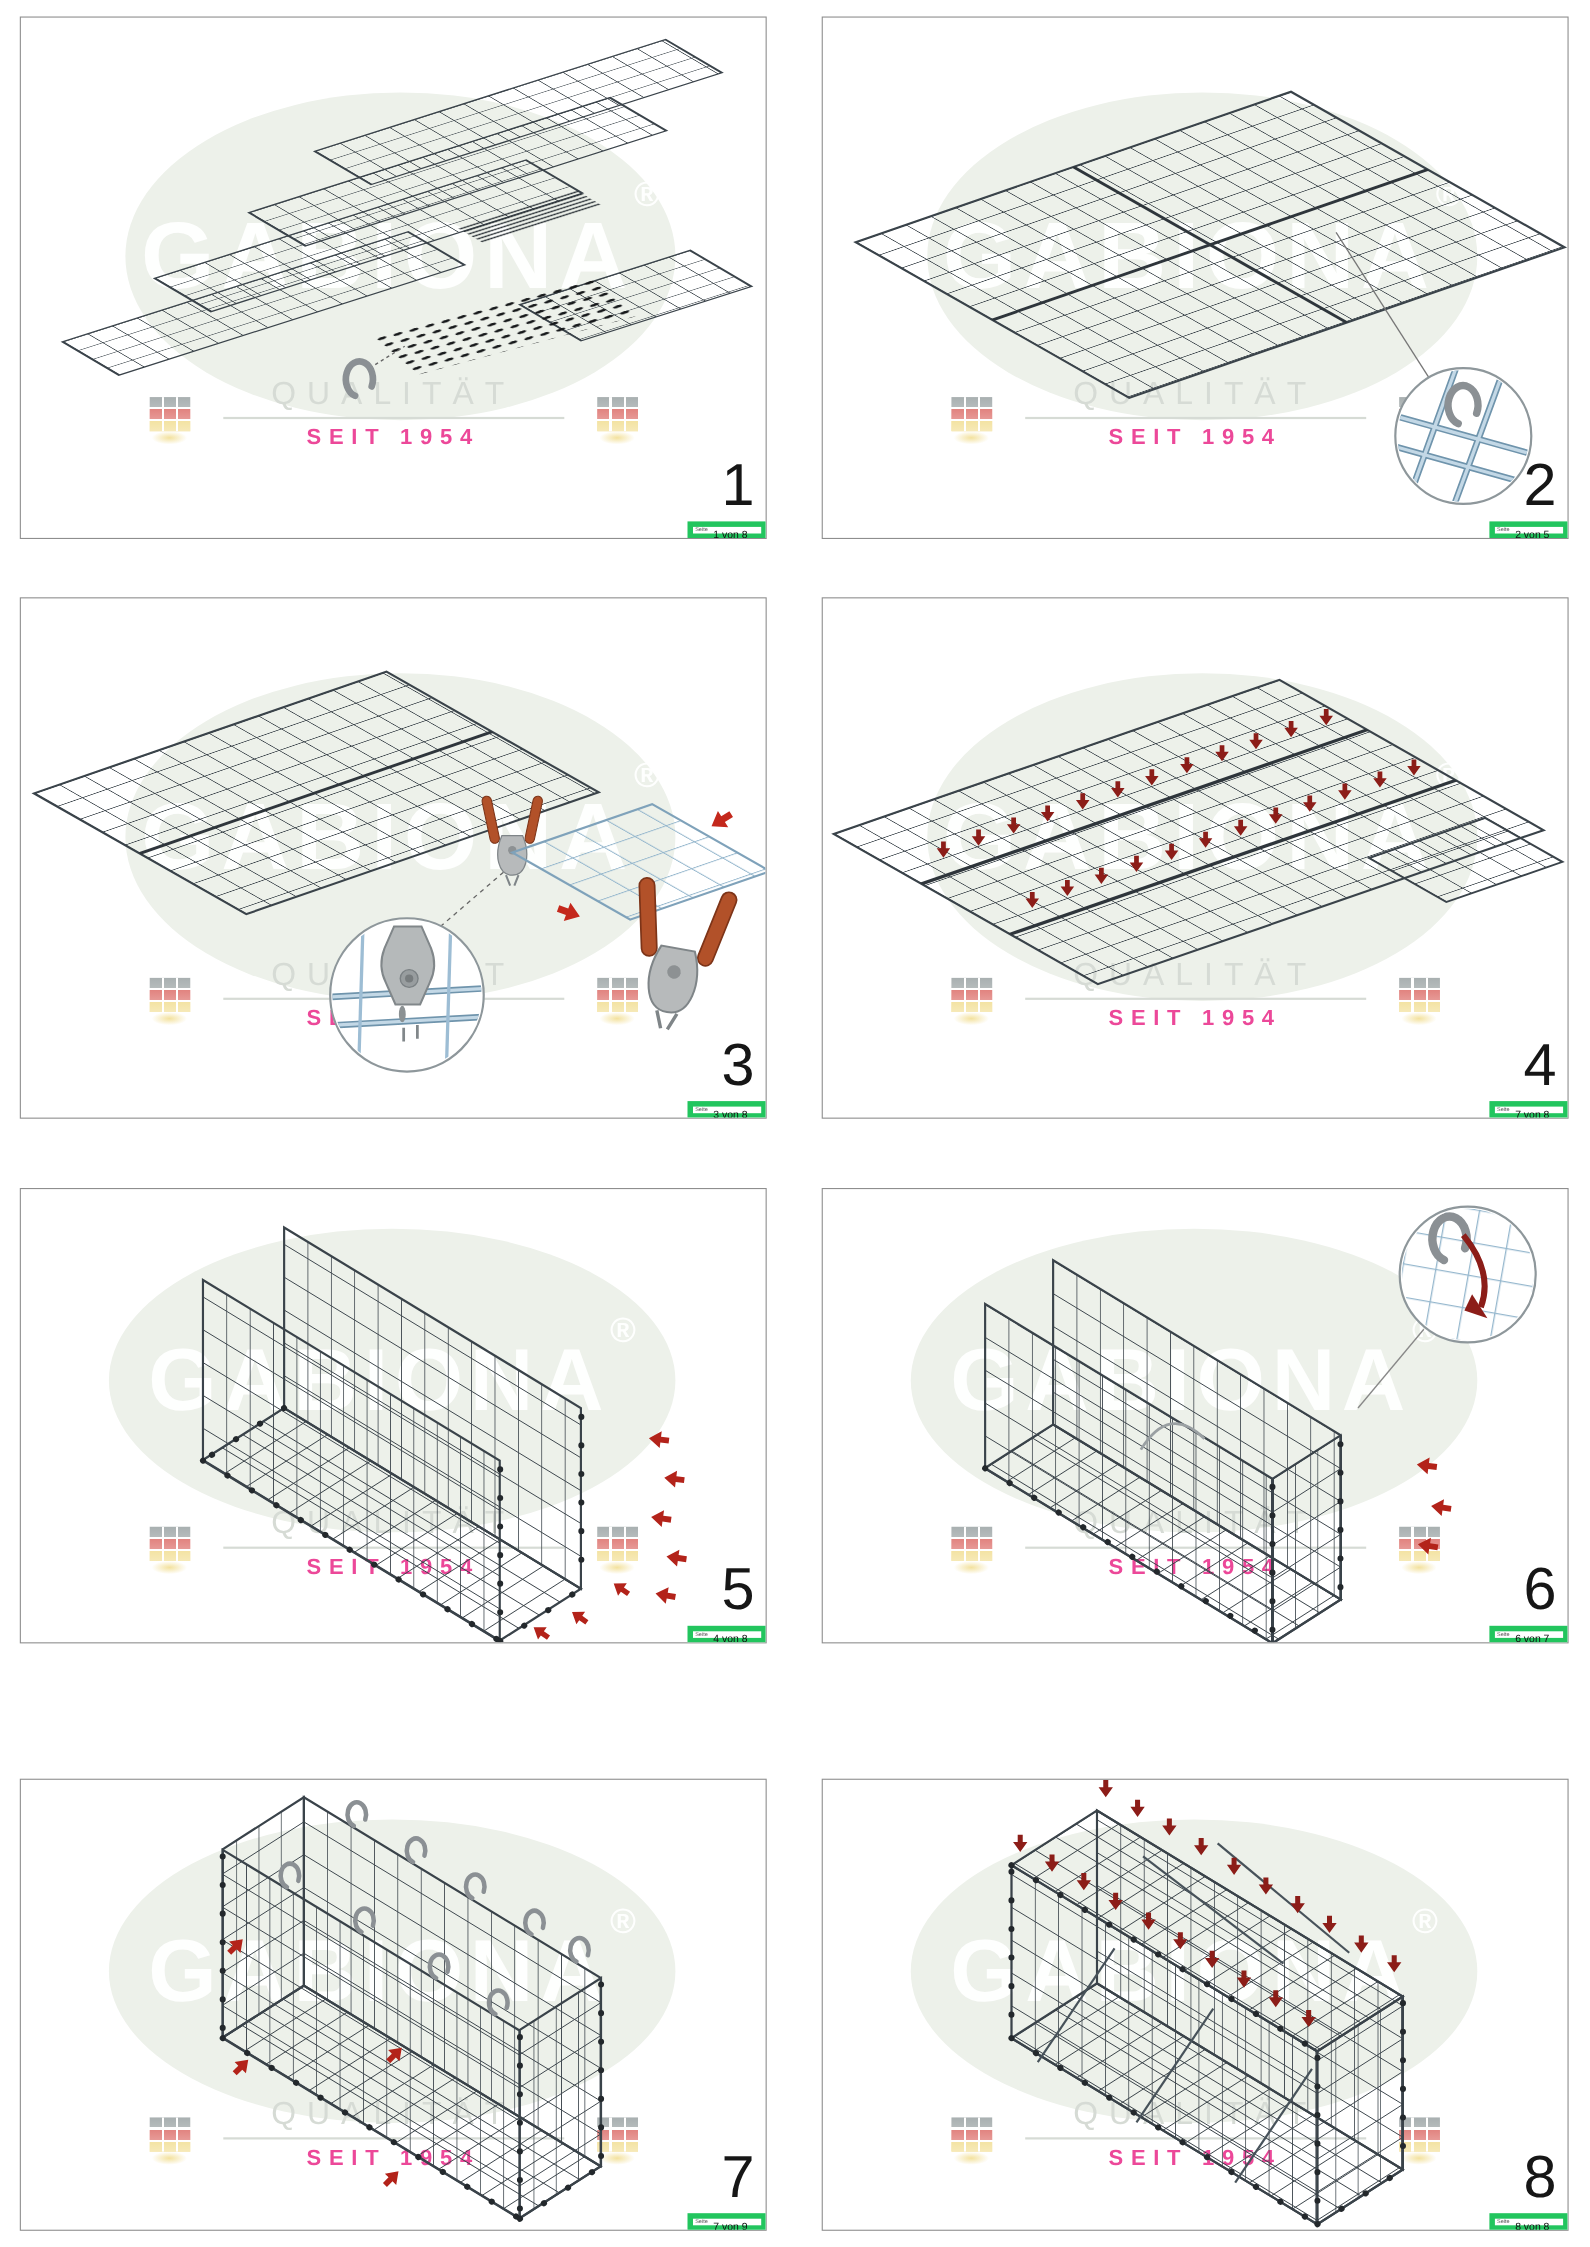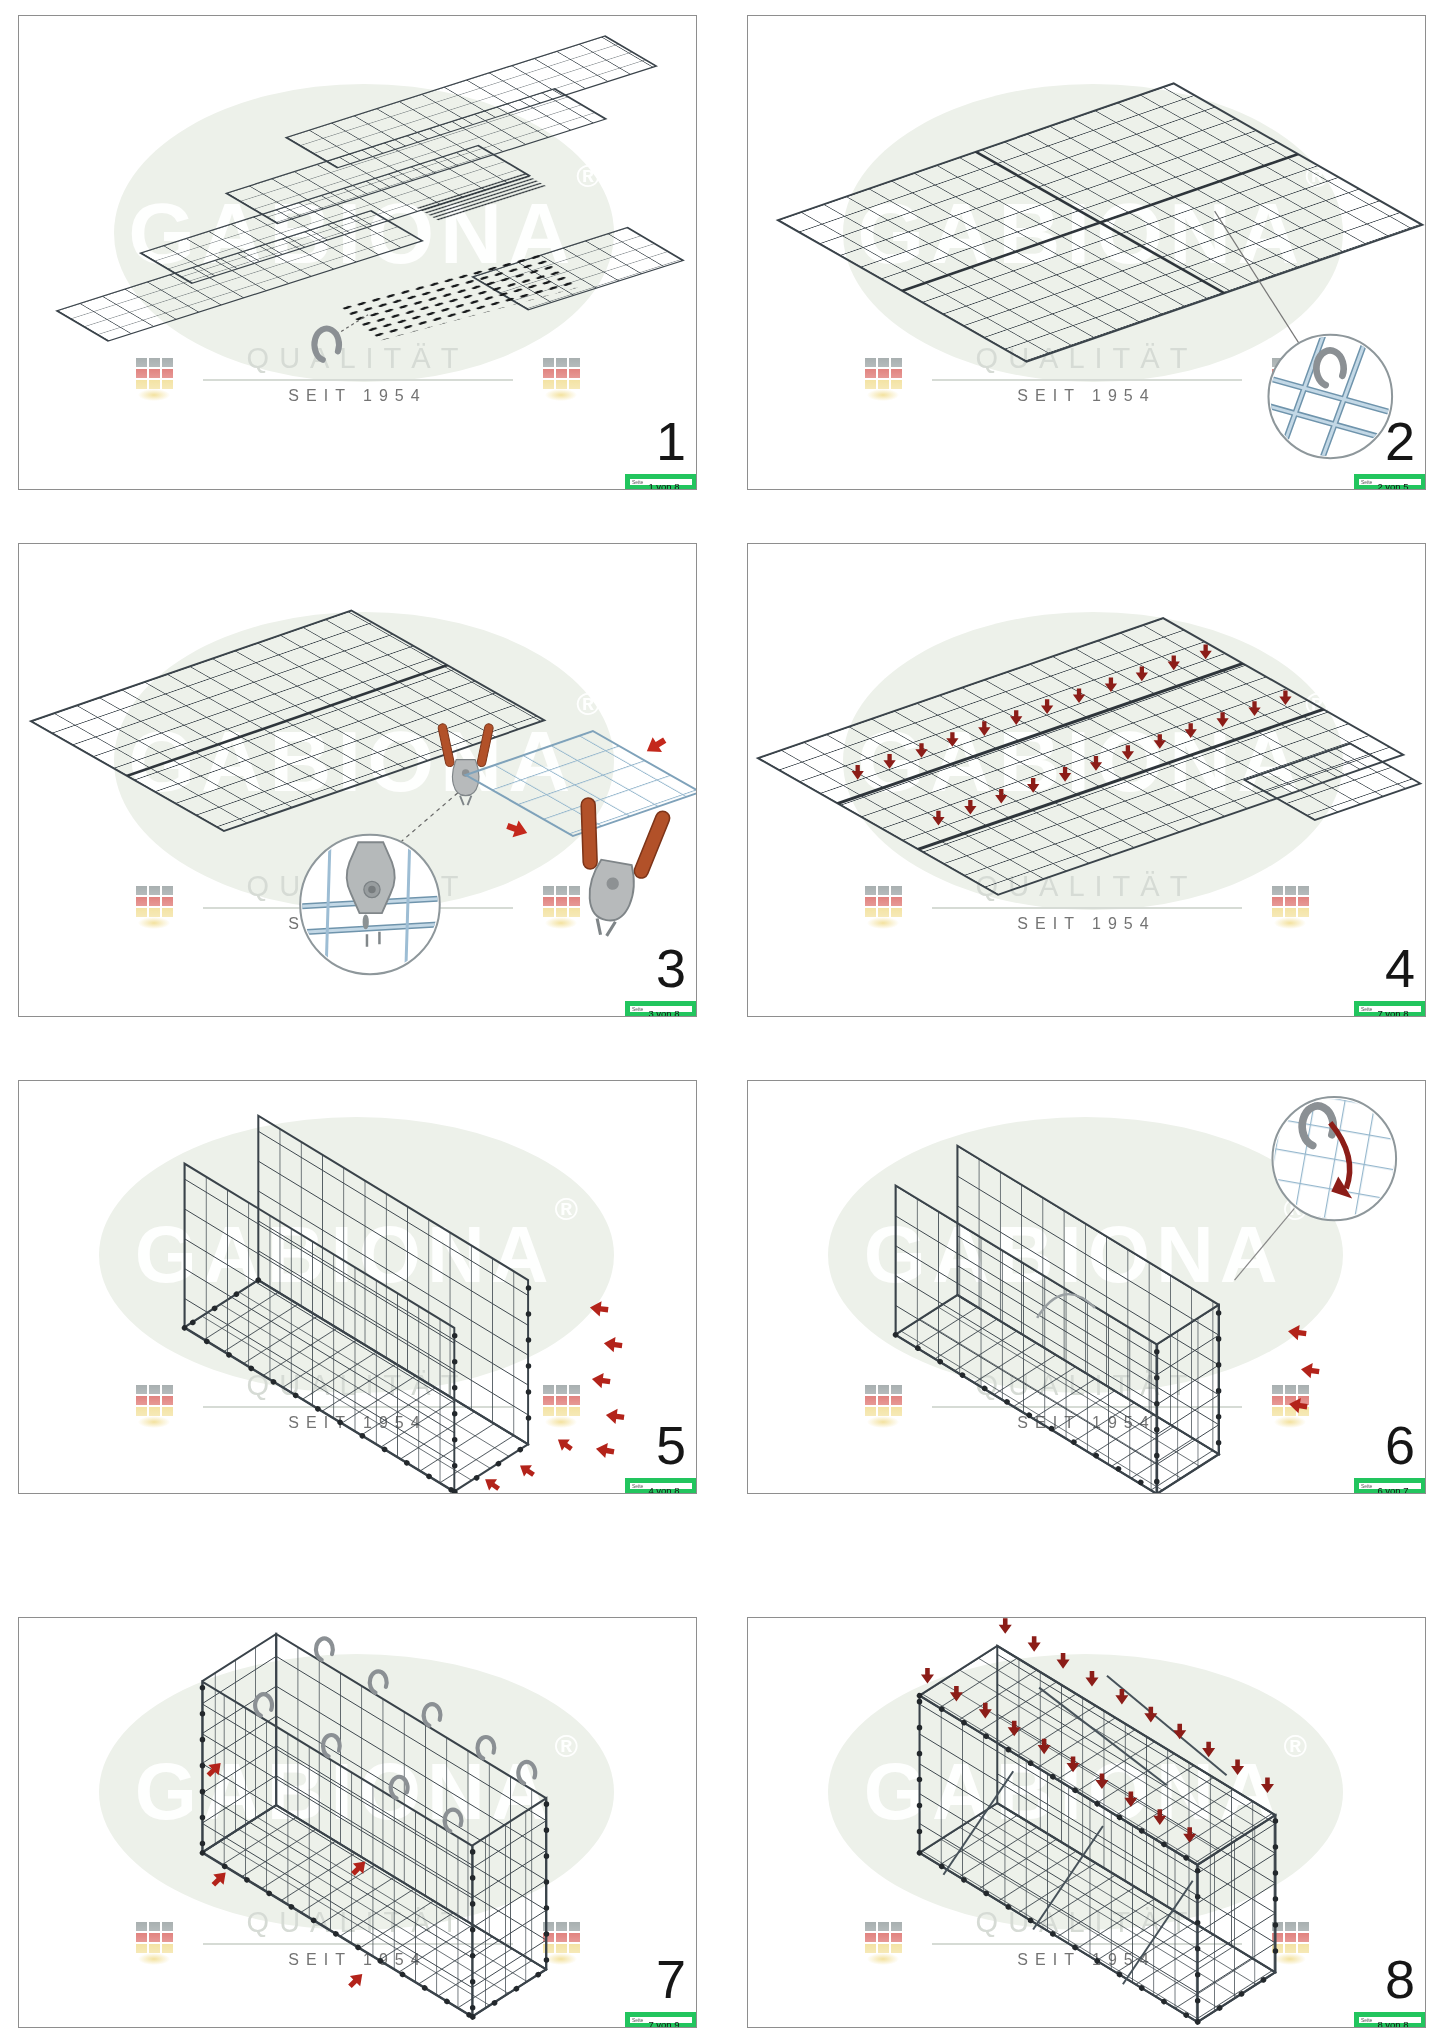--- a/index.html
+++ b/index.html
@@ -16,21 +16,21 @@
   .wm-brand{font-size:86px;font-weight:700;color:rgba(255,255,255,.95);letter-spacing:6px;line-height:1;}
   .rC .wm-brand,.rD .wm-brand{font-size:80px;}
   .wm-reg{font-size:32px;font-weight:700;color:rgba(255,255,255,.95);align-self:flex-start;margin-top:74px;}
 
   .wm-quality{position:absolute;left:50%;transform:translateX(-50%);display:flex;align-items:center;gap:30px;z-index:1;}
   .rA .wm-quality,.rB .wm-quality{top:326px;}
   .rC .wm-quality,.rD .wm-quality{top:288px;}
   .wm-qcol{display:flex;flex-direction:column;align-items:center;width:310px;}
   .wm-qtitle{font-size:29px;letter-spacing:10px;color:#d6dbd5;white-space:nowrap;}
   .wm-qline{width:100%;height:2px;background:#d6dbd5;margin:4px 0 6px;}
-  .wm-qsince{font-size:16px;font-weight:400;letter-spacing:7px;color:#737373;white-space:nowrap;}
+  .wm-qsince{font-size:20px;font-weight:700;letter-spacing:7px;color:#ec4899;white-space:nowrap;}
   .flag{position:relative;width:37px;height:31px;flex:0 0 37px;background:
       repeating-linear-gradient(90deg, transparent 0 11px, #fff 11px 13px),
       linear-gradient(180deg, rgba(255,255,255,.2), rgba(255,255,255,.6)),
       linear-gradient(#939c9d 0 9px, #fff 9px 11px, #d2433d 11px 20px, #fff 20px 22px, #e9c94e 22px 31px);}
   .flag::after{content:"";position:absolute;left:2px;top:31px;width:32px;height:12px;
       background:radial-gradient(closest-side, rgba(233,201,78,.55), rgba(233,201,78,0));}
 
   svg.illu{position:absolute;left:0;top:0;width:100%;height:100%;z-index:2;}
 
   .panel-number{position:absolute;right:10px;bottom:21px;font-size:54px;color:#161616;z-index:3;line-height:1;}

